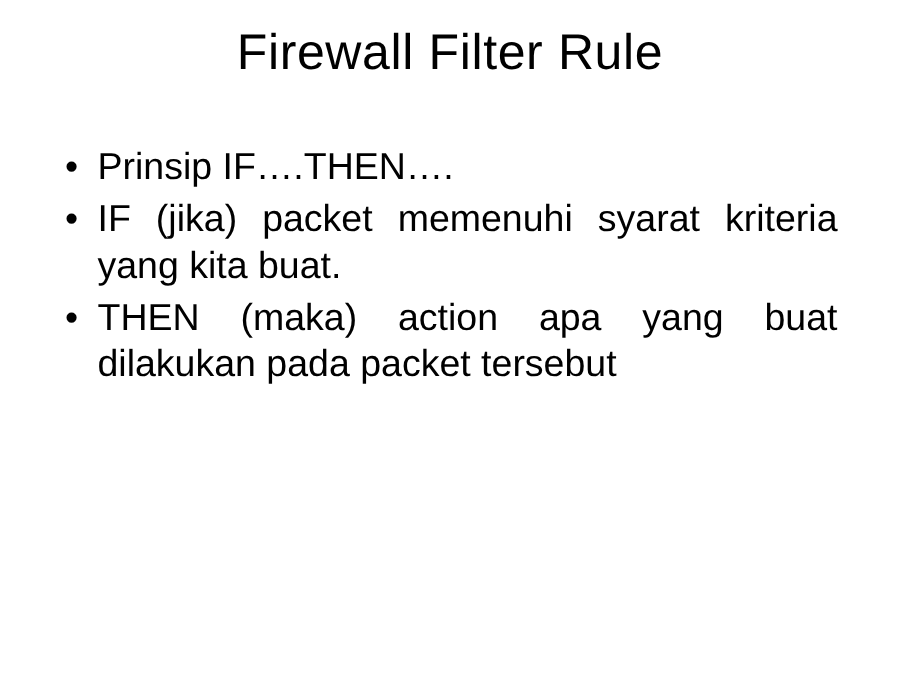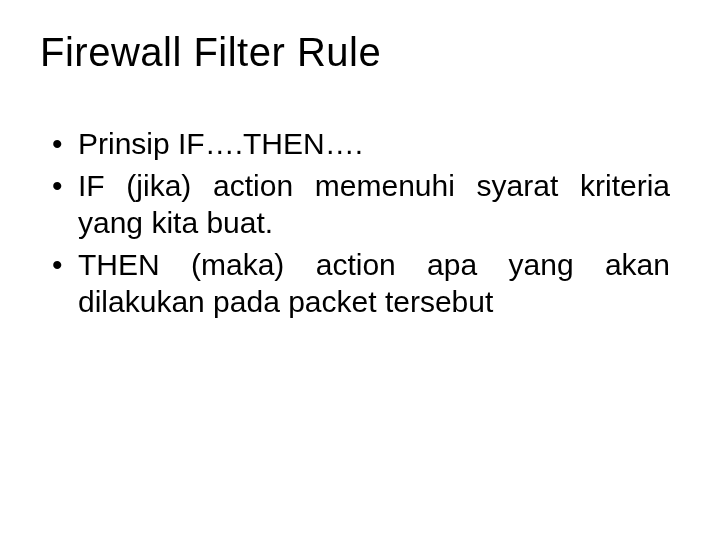--- a/index.html
+++ b/index.html
@@ -11,24 +11,23 @@
     font-family: Arial, Helvetica, sans-serif;
     color: #000000;
   }
   .slide {
     width: 720px;
     height: 540px;
     box-sizing: border-box;
     padding: 20px 40px 40px 40px;
   }
   .title {
-    text-align: left;
+    text-align: center;
     font-size: 40px;
     font-weight: normal;
-    margin-top: 10px;
     margin-bottom: 50px;
     letter-spacing: 0.5px;
   }
   ul.bullets {
     list-style: none;
     padding: 0;
     margin: 12px 10px;
   }
   ul.bullets li {
     position: relative;
@@ -47,16 +46,16 @@
     line-height: 1.25;
   }
 </style>
 </head>
 <body>
 
 <div class="slide">
   <div class="title">Firewall Filter Rule</div>
   <ul class="bullets">
     <li>Prinsip IF….THEN….</li>
-    <li>IF (jika) action memenuhi syarat kriteria yang kita buat.</li>
-    <li>THEN (maka) action apa yang akan dilakukan pada packet tersebut</li>
+    <li>IF (jika) packet memenuhi syarat kriteria yang kita buat.</li>
+    <li>THEN (maka) action apa yang buat dilakukan pada packet tersebut</li>
   </ul>
 </div>
 
 </body></html>

